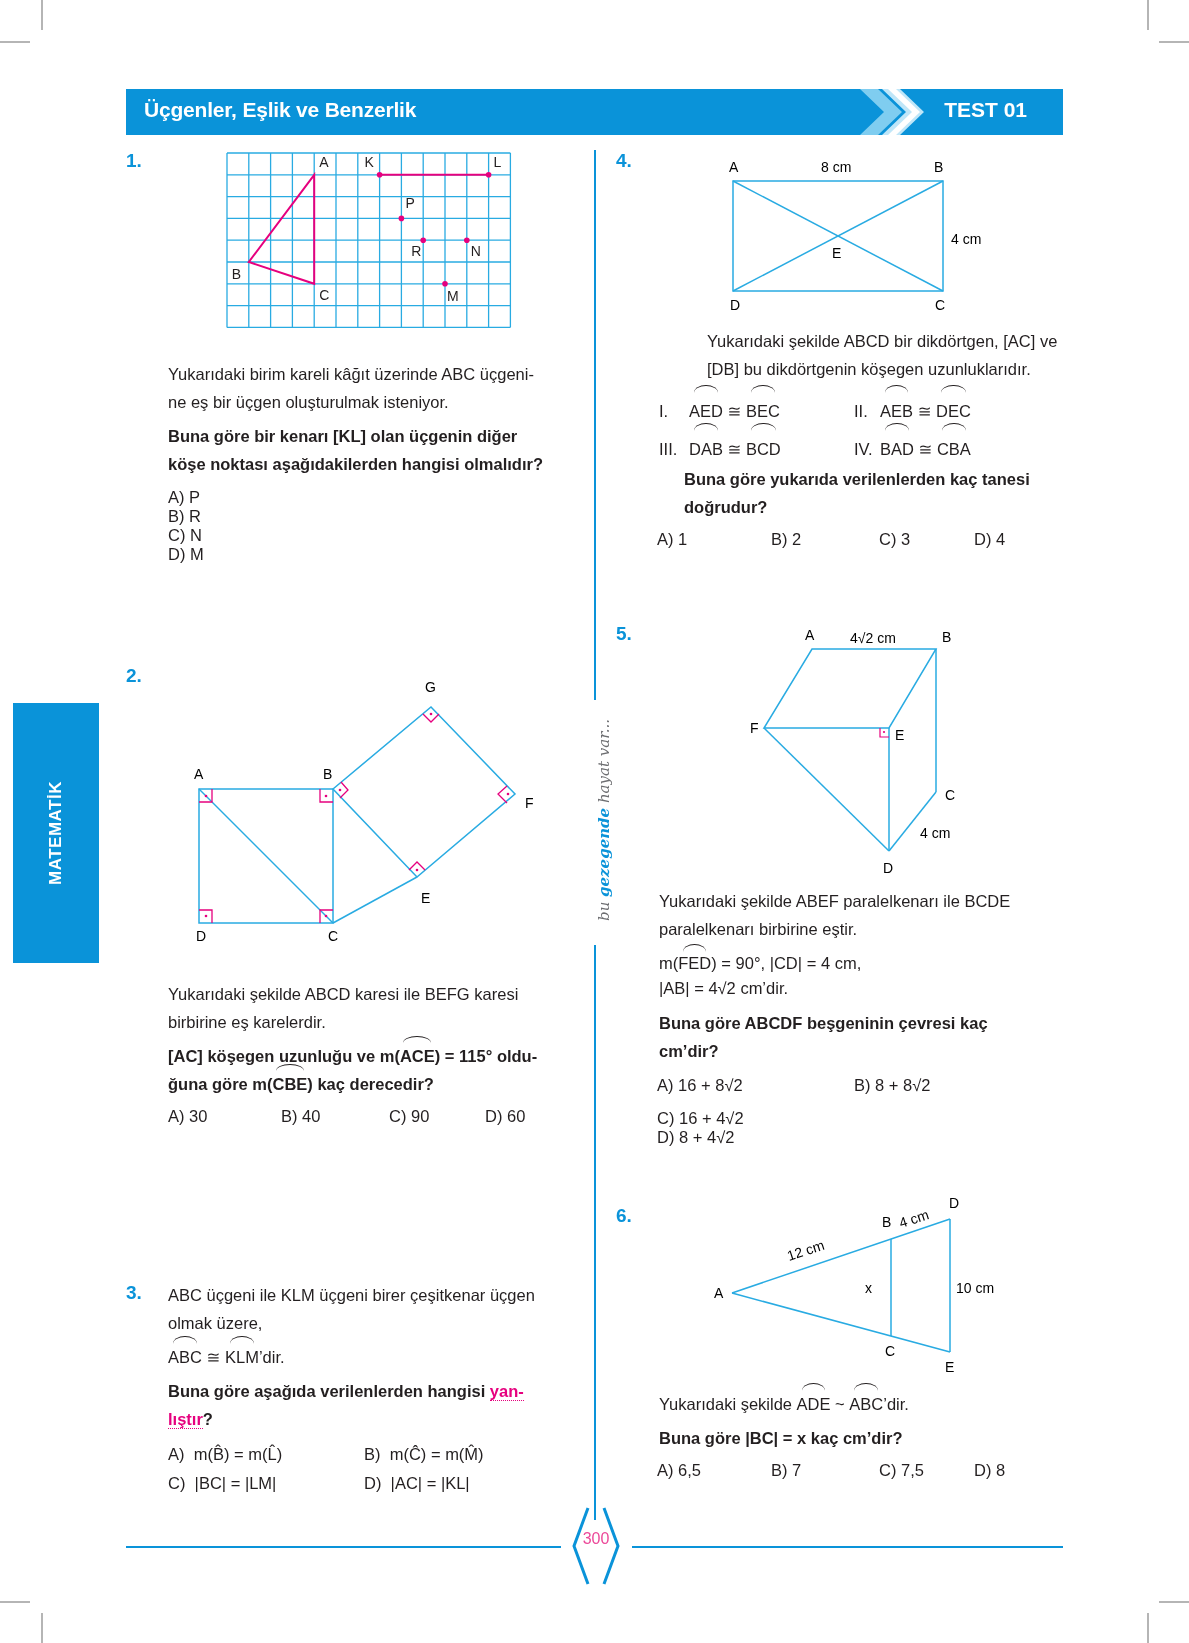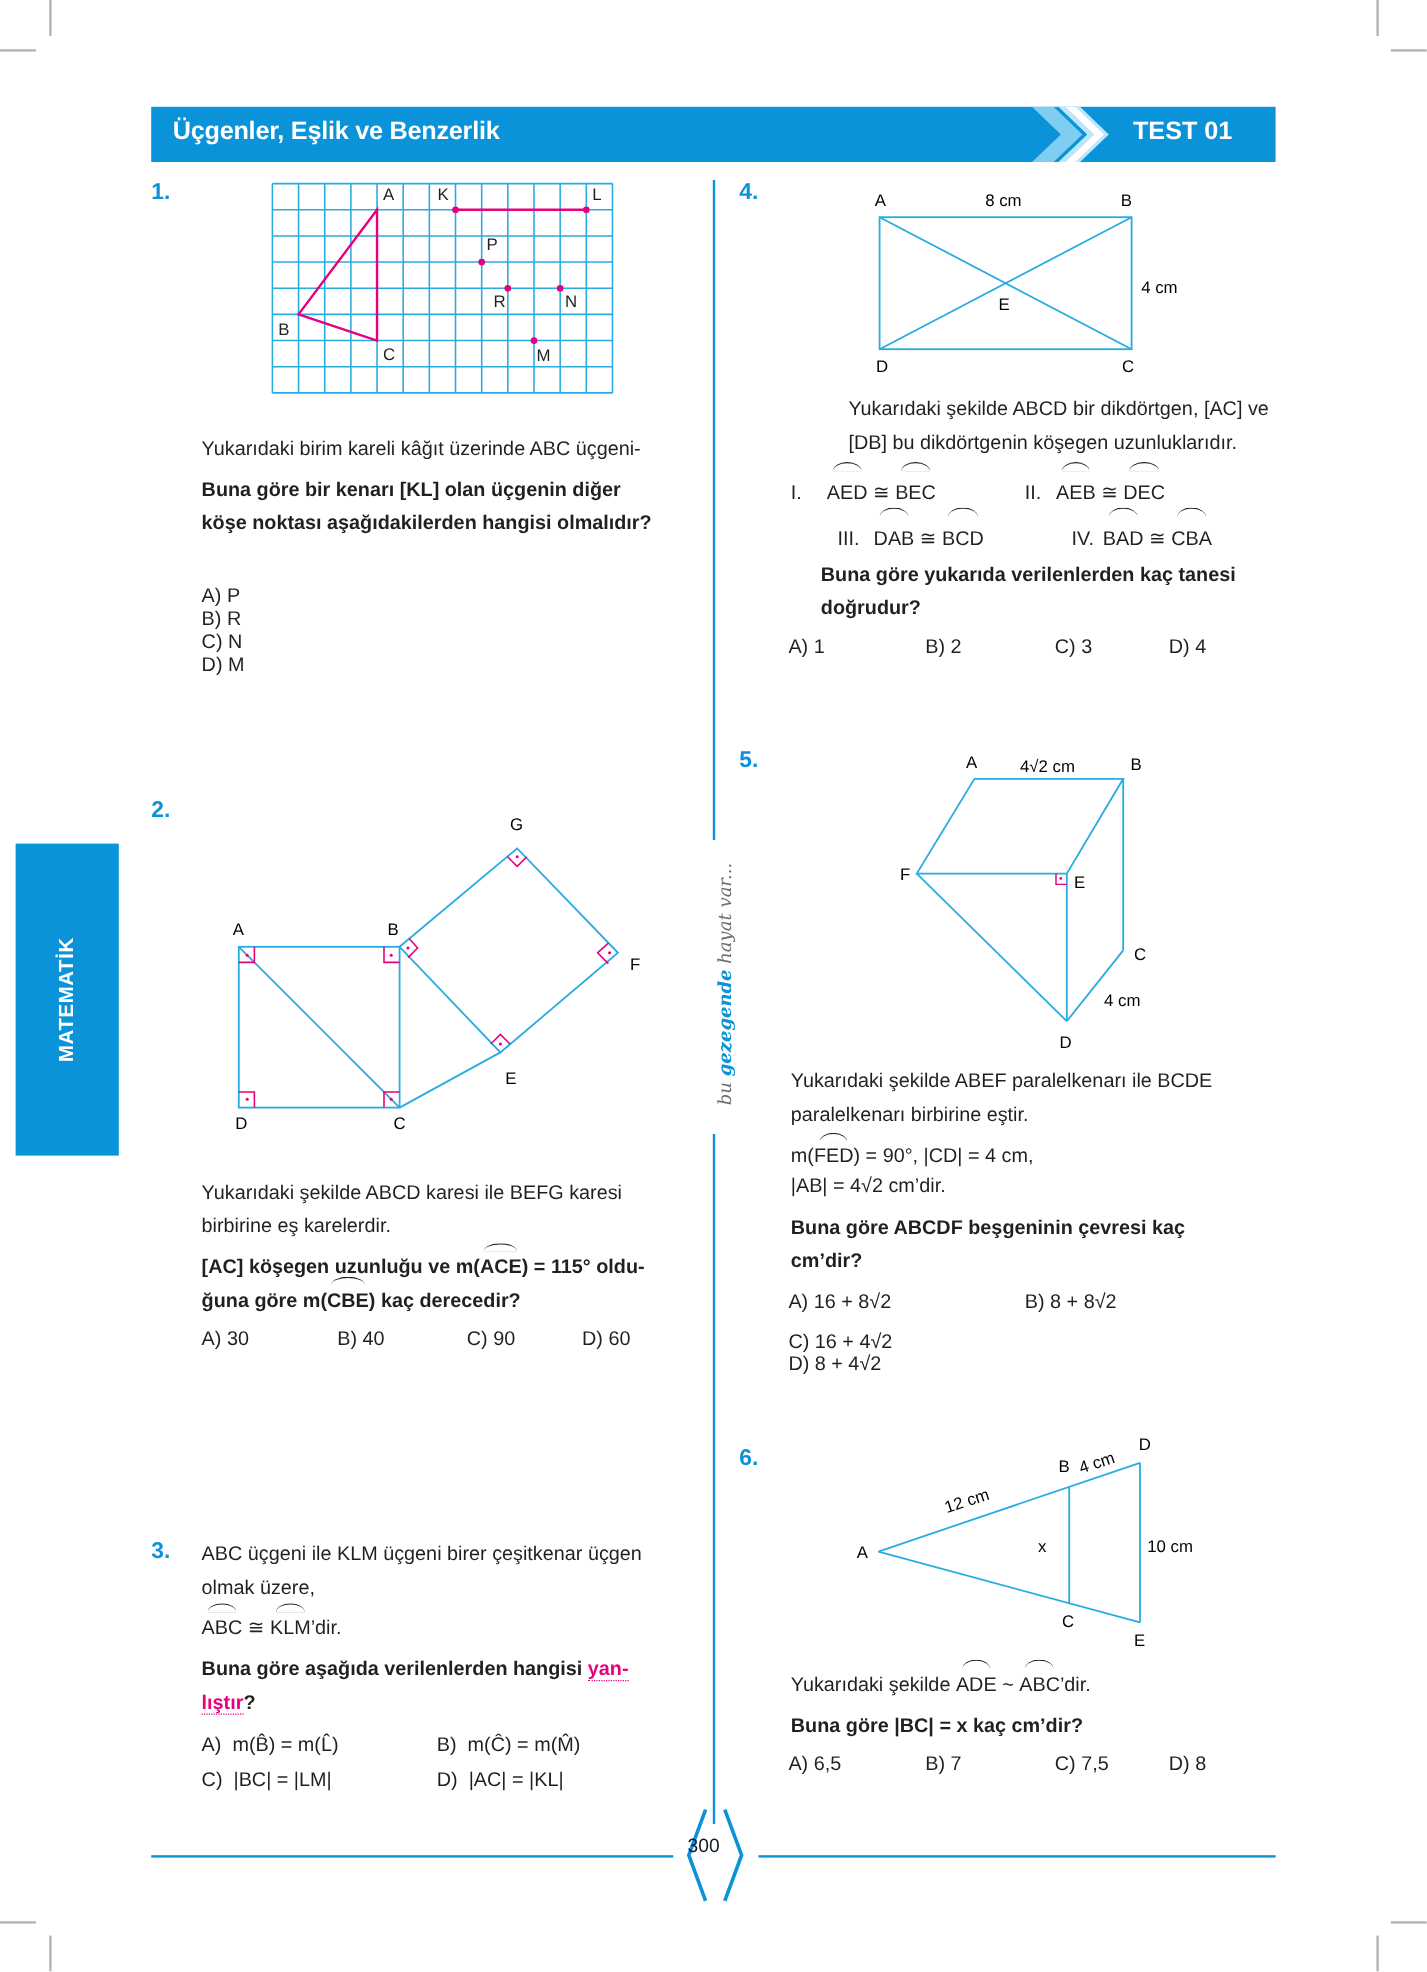--- a/index.html
+++ b/index.html
@@ -22,21 +22,21 @@
   .arc{position:relative;display:inline-block;}
   .arc::before{content:"";position:absolute;left:10%;right:10%;top:-6px;height:6px;border-top:1.2px solid #231f20;border-radius:50% 50% 0 0/100% 100% 0 0;}
   .hat{position:relative;display:inline-block;}
   .hat::before{content:"";position:absolute;left:15%;right:15%;top:-7px;height:7px;border-top:1.2px solid #231f20;border-radius:50% 50% 0 0/100% 100% 0 0;}
   .pink{color:#e6007e;}
   .ul-pink{border-bottom:1.5px dotted #e6007e;}
   .vdiv{position:absolute;left:594px;width:1.5px;background:#0a93d9;}
   .center-text{position:absolute;left:604px;top:820px;transform:translate(-50%,-50%) rotate(-90deg);font-family:"DejaVu Serif",serif;font-style:italic;font-size:15px;color:#6d6e71;white-space:nowrap;}
   .center-text b{color:#0a93d9;font-weight:bold;}
   .footline{position:absolute;top:1546px;height:1.5px;background:#0a93d9;}
-  .pagenum{position:absolute;left:573px;top:1524px;width:46px;height:46px;font-size:16px;text-align:left;line-height:46px;color:#0f172a;}
+  .pagenum{position:absolute;left:573px;top:1524px;width:46px;height:46px;font-size:16px;text-align:center;line-height:46px;color:#ec4899;}
   svg text{font-family:"Liberation Sans",sans-serif;}
 </style>
 </head>
 <body>
 
 <div class="regline" style="left:41px;top:0;width:1.5px;height:30px;"></div>
 <div class="regline" style="left:0;top:41px;width:30px;height:1.5px;"></div>
 <div class="regline" style="left:1147px;top:0;width:1.5px;height:30px;"></div>
 <div class="regline" style="left:1159px;top:41px;width:30px;height:1.5px;"></div>
 <div class="regline" style="left:41px;top:1613px;width:1.5px;height:30px;"></div>
@@ -100,20 +100,21 @@
     <text x="273.6" y="18.8" font-size="14" fill="#231f20">L</text>
     <text x="185.4" y="60.400000000000006" font-size="14" fill="#231f20">P</text>
     <text x="191.20000000000002" y="108.2" font-size="14" fill="#231f20">R</text>
     <text x="250.8" y="108.2" font-size="14" fill="#231f20">N</text>
     <text x="227" y="152.8" font-size="14" fill="#231f20">M</text>
     <text x="11.8" y="131" font-size="14" fill="#231f20">B</text>
     <text x="99.2" y="151.8" font-size="14" fill="#231f20">C</text>
   </svg>
 <div class="txt" style="left:168px;top:360px;width:403px;">
   <p class="justify">Yukarıdaki birim kareli kâğıt üzerinde ABC üçgeni-</p>
+  <p>ne eş bir üçgen oluşturulmak isteniyor.</p>
   <p class="bold justify" style="margin-top:6px;">Buna göre bir kenarı [KL] olan üçgenin diğer</p>
   <p class="bold">köşe noktası aşağıdakilerden hangisi olmalıdır?</p>
 </div>
 <div class="opts" style="left:168px;top:488px;flex-direction:column;">
   <span style="width:113px">A)  P</span>
   <span style="width:108px">B)  R</span>
   <span style="width:96px">C)  N</span>
   <span>D)  M</span>
 </div>
 
@@ -197,21 +198,21 @@
   <text x="112" y="103" font-size="14">E</text>
   <text x="10" y="155" font-size="14">D</text>
   <text x="215" y="155" font-size="14">C</text>
 </svg>
 <div class="txt" style="left:659px;top:327px;width:402px;margin-left:48px;">
   <p class="justify">Yukarıdaki şekilde ABCD bir dikdörtgen, [AC] ve</p>
   <p>[DB] bu dikdörtgenin köşegen uzunluklarıdır.</p>
 </div>
 <div class="txt" style="left:659px;top:392px;width:402px;line-height:38px;">
   <p><span style="display:inline-block;width:195px;"><span style="display:inline-block;width:30px">I.</span><span class="hat">AED</span> <span>≅</span> <span class="hat">BEC</span></span><span style="display:inline-block;width:26px">II.</span><span class="hat">AEB</span> <span>≅</span> <span class="hat">DEC</span></p>
-  <p><span style="display:inline-block;width:195px;margin-left:39px;"><span style="display:inline-block;width:30px">III.</span><span class="hat">DAB</span> <span>≅</span> <span class="hat">BCD</span></span><span style="display:inline-block;width:26px">IV.</span><span class="hat">BAD</span> <span>≅</span> <span class="hat">CBA</span></p>
+  <p><span style="display:inline-block;width:195px;"><span style="display:inline-block;width:30px">III.</span><span class="hat">DAB</span> <span>≅</span> <span class="hat">BCD</span></span><span style="display:inline-block;width:26px">IV.</span><span class="hat">BAD</span> <span>≅</span> <span class="hat">CBA</span></p>
 </div>
 <div class="txt" style="left:684px;top:465px;width:402px;">
   <p class="bold justify">Buna göre yukarıda verilenlerden kaç tanesi</p>
   <p class="bold">doğrudur?</p>
 </div>
 <div class="opts" style="left:657px;top:530px;">
   <span style="width:114px">A)  1</span>
   <span style="width:108px">B)  2</span>
   <span style="width:95px">C)  3</span>
   <span>D)  4</span>

